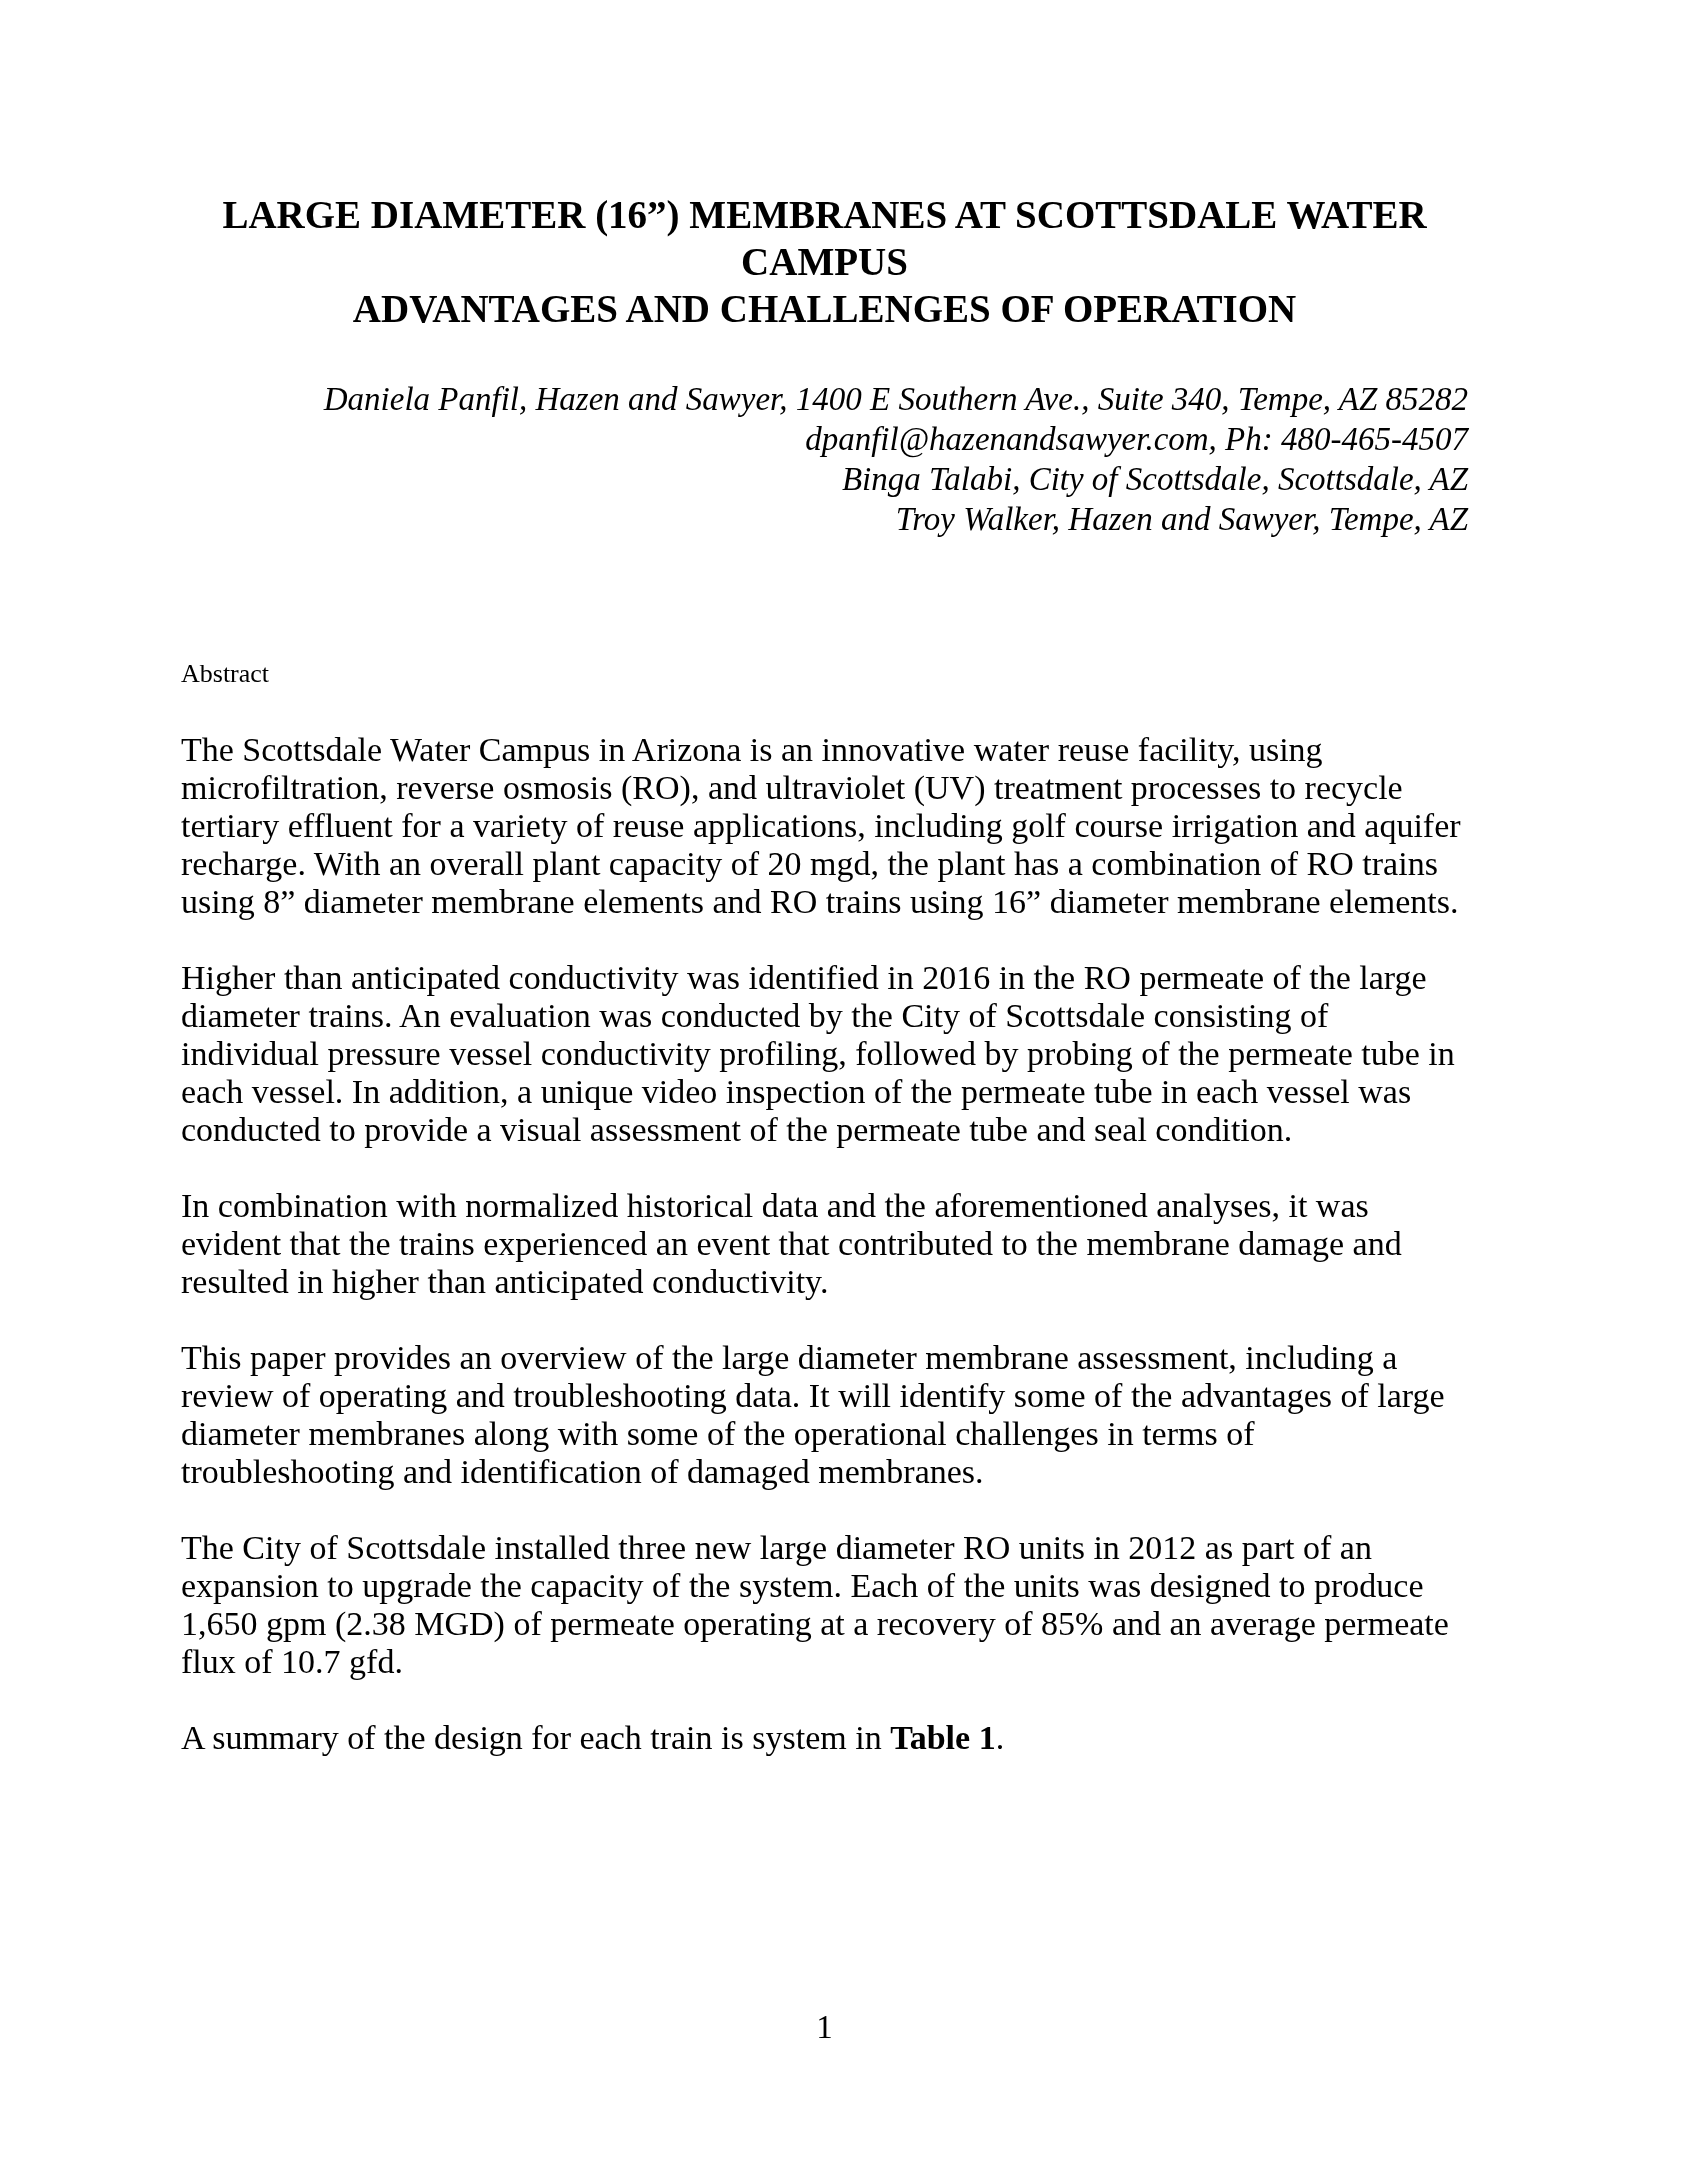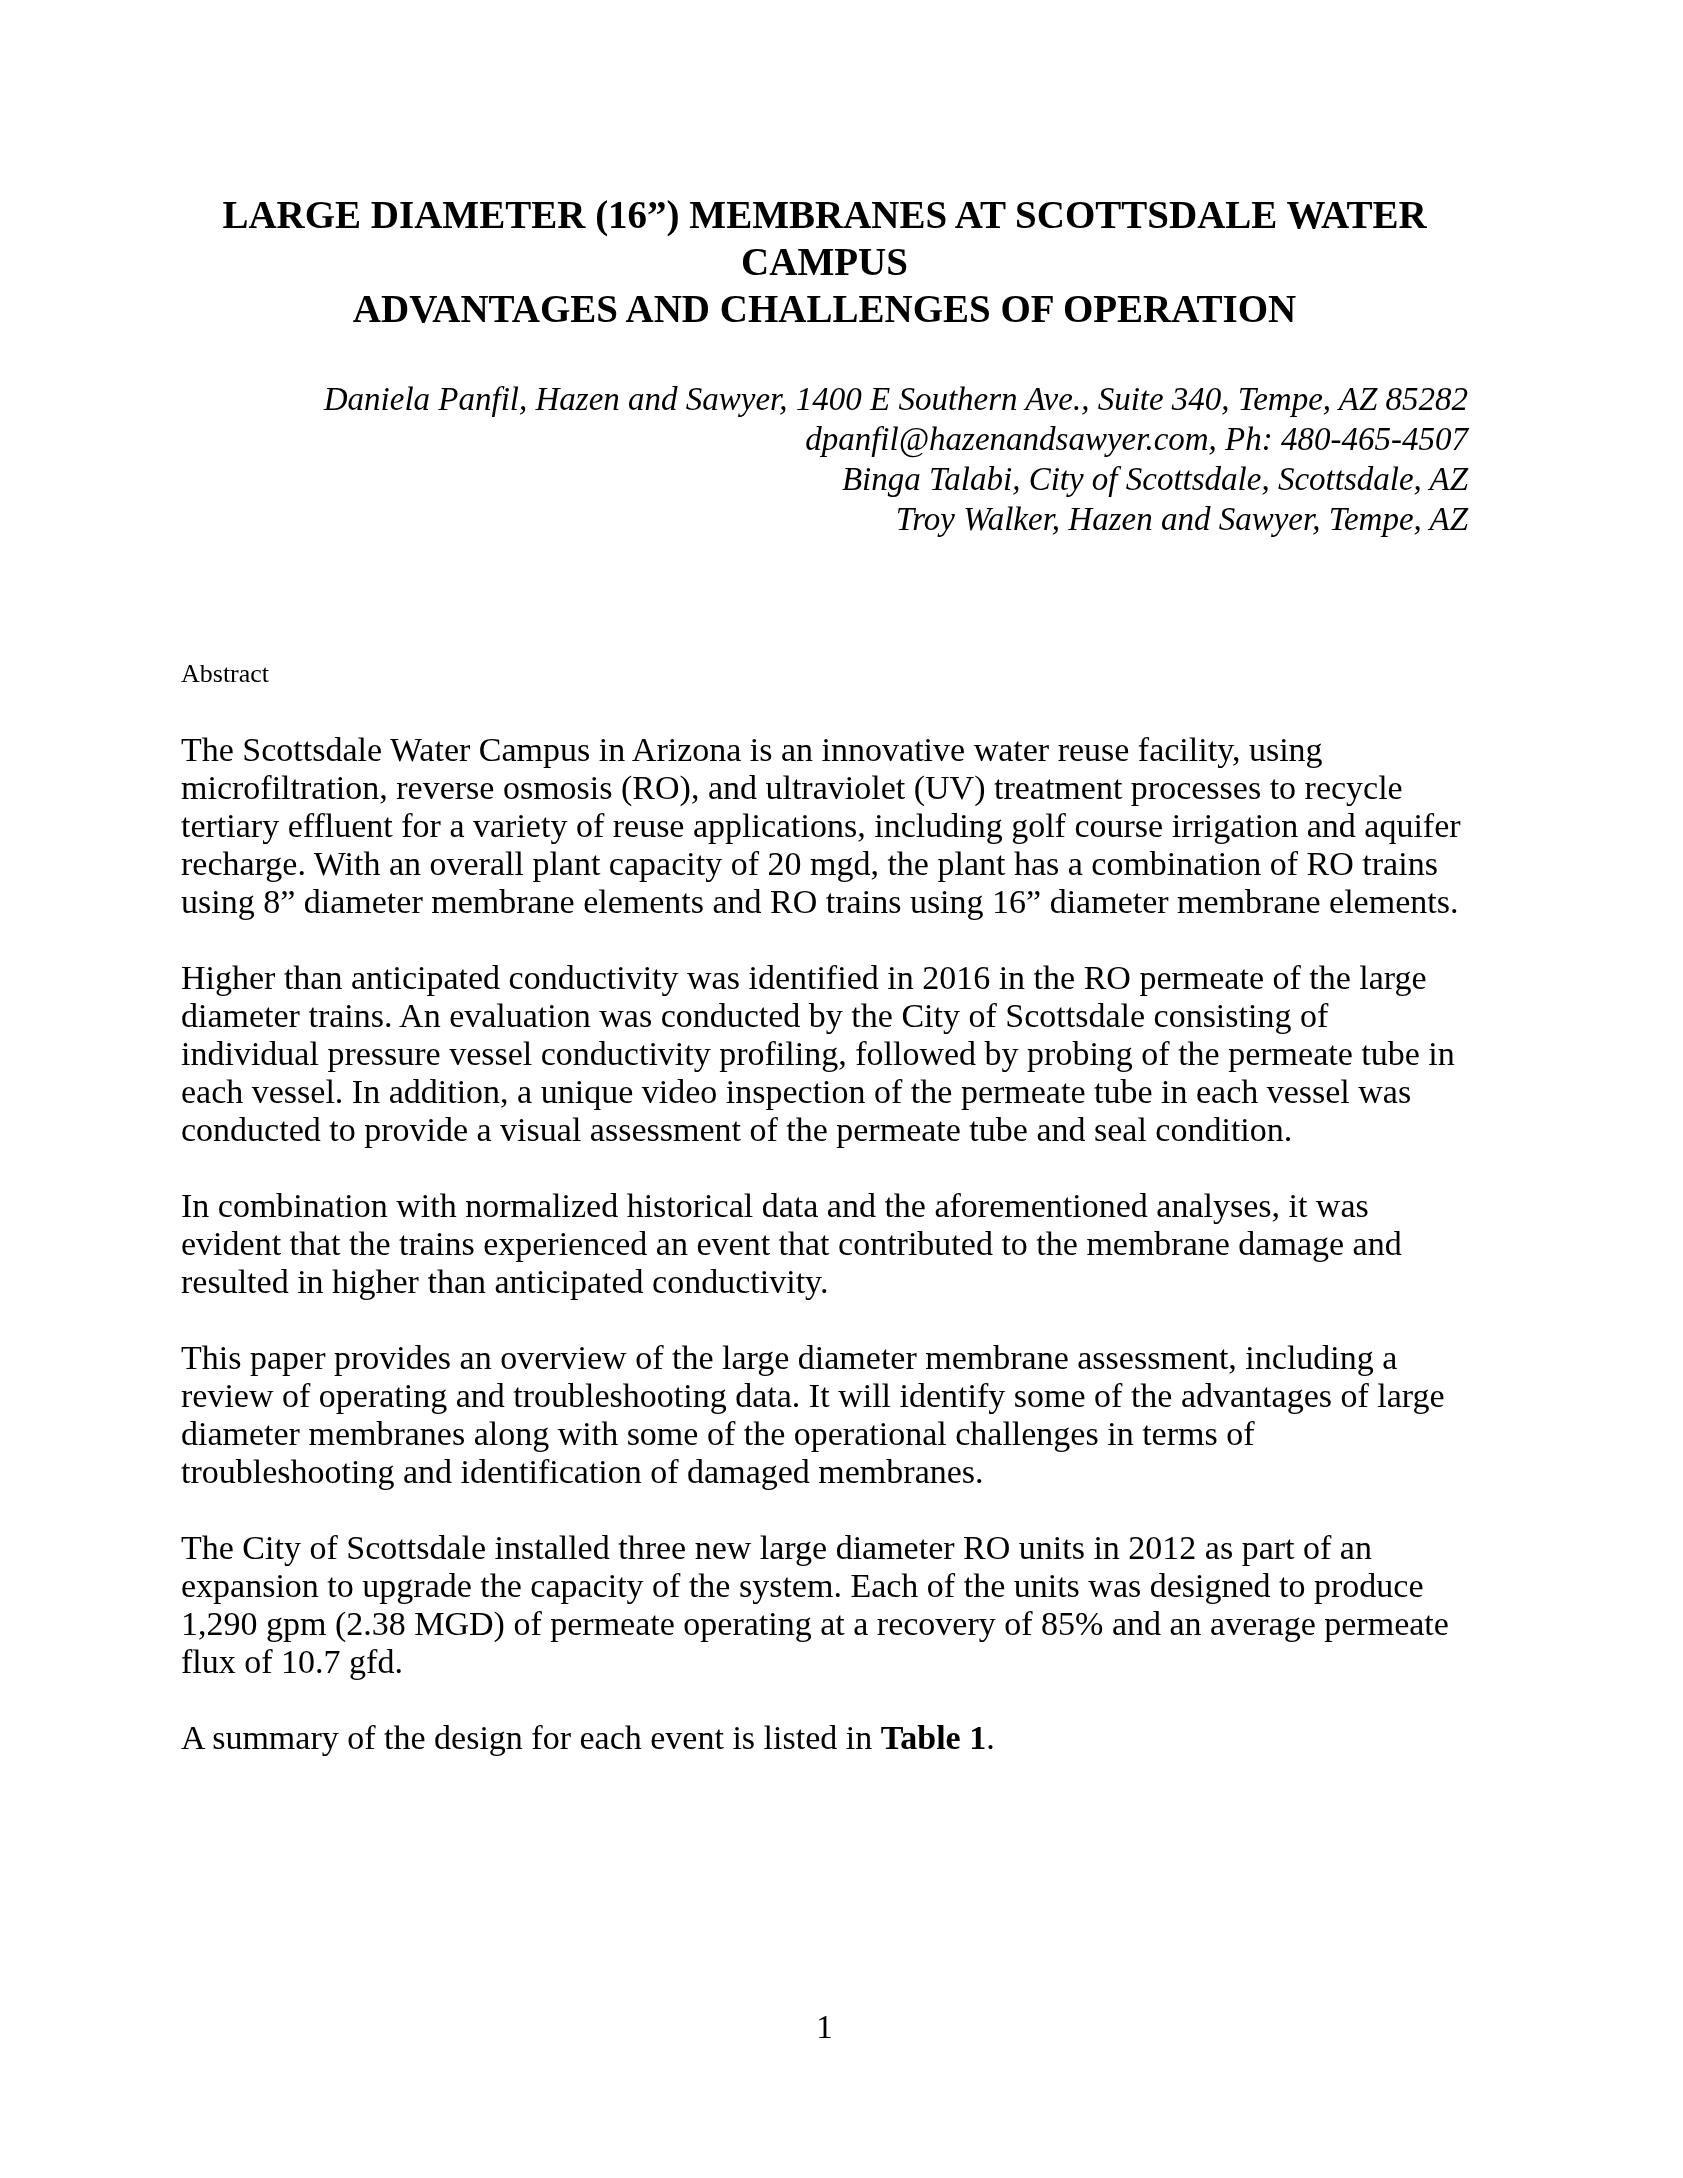--- a/index.html
+++ b/index.html
@@ -80,20 +80,20 @@
   </div>
 
   <h2 class="section-heading abstract-heading">Abstract</h2>
 
   <p class="body-para">The Scottsdale Water Campus in Arizona is an innovative water reuse facility, using microfiltration, reverse osmosis (RO), and ultraviolet (UV) treatment processes to recycle tertiary effluent for a variety of reuse applications, including golf course irrigation and aquifer recharge. With an overall plant capacity of 20 mgd, the plant has a combination of RO trains using 8” diameter membrane elements and RO trains using 16” diameter membrane elements.</p>
   <p class="body-para">Higher than anticipated conductivity was identified in 2016 in the RO permeate of the large diameter trains. An evaluation was conducted by the City of Scottsdale consisting of individual pressure vessel conductivity profiling, followed by probing of the permeate tube in each vessel. In addition, a unique video inspection of the permeate tube in each vessel was conducted to provide a visual assessment of the permeate tube and seal condition.</p>
   <p class="body-para">In combination with normalized historical data and the aforementioned analyses, it was evident that the trains experienced an event that contributed to the membrane damage and resulted in higher than anticipated conductivity.</p>
   <p class="body-para">This paper provides an overview of the large diameter membrane assessment, including a review of operating and troubleshooting data. It will identify some of the advantages of large diameter membranes along with some of the operational challenges in terms of troubleshooting and identification of damaged membranes.</p>
 
 
-  <p class="body-para">The City of Scottsdale installed three new large diameter RO units in 2012 as part of an expansion to upgrade the capacity of the system. Each of the units was designed to produce 1,290 gpm (2.38 MGD) of permeate operating at a recovery of 85% and an average permeate flux of 10.7 gfd.</p>
+  <p class="body-para">The City of Scottsdale installed three new large diameter RO units in 2012 as part of an expansion to upgrade the capacity of the system. Each of the units was designed to produce 1,650 gpm (2.38 MGD) of permeate operating at a recovery of 85% and an average permeate flux of 10.7 gfd.</p>
 
-  <p class="body-para"><span>A summary of the design for each event is listed in </span><span class="bold">Table 1</span><span>.</span></p>
+  <p class="body-para"><span>A summary of the design for each train is system in </span><span class="bold">Table 1</span><span>.</span></p>
 
   <div class="page-number">1</div>
 
 </div>
 
 
 </body></html>

